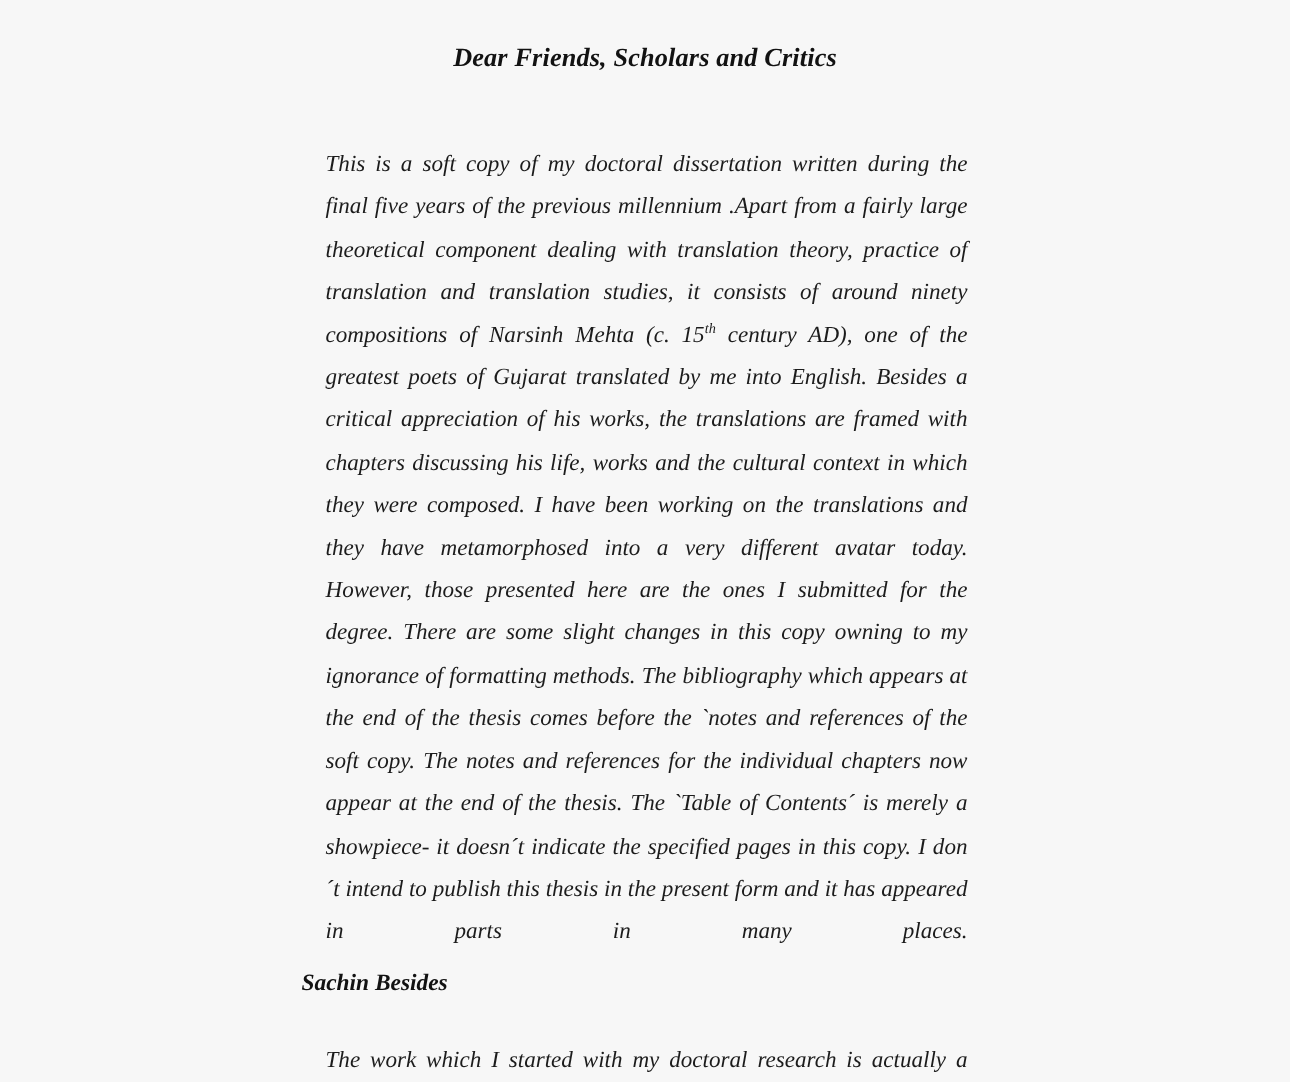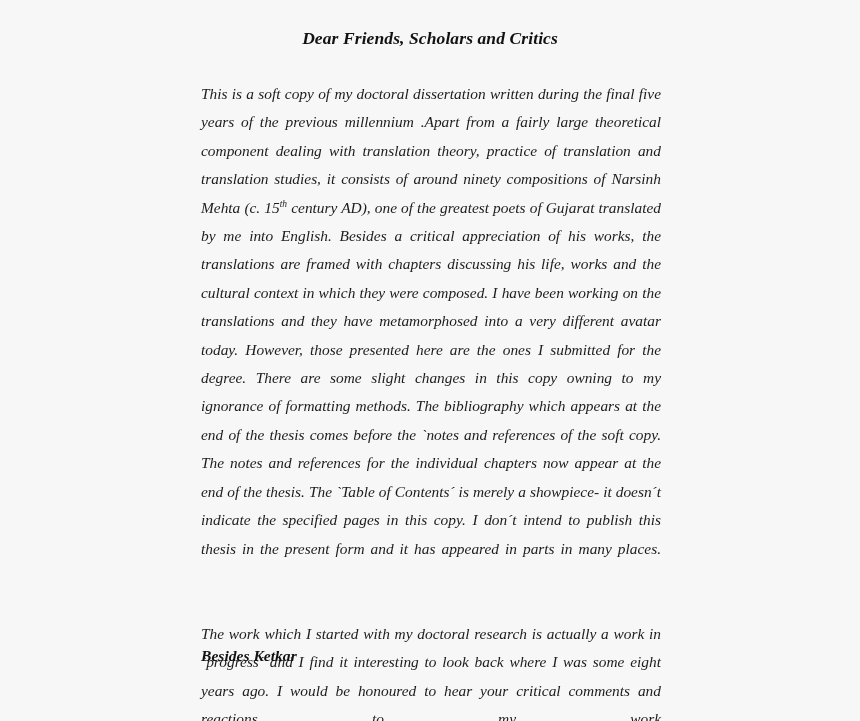--- a/index.html
+++ b/index.html
@@ -42,21 +42,21 @@
     width: 460px;
   }
 
   .para {
     font-style: italic;
     font-size: 15.4px;
     line-height: 28.4px;
     text-align: justify;
     text-justify: inter-word;
     color: #1c1c1c;
-    margin: 0;
+    margin: 16px;
   }
 
   .para + .para {
     margin-top: 28.4px;
   }
 
   
   .para::after {
     content: "";
     display: inline-block;
@@ -93,16 +93,16 @@
 
   <div class="body-block">
 
     <p class="para"><span>This is a soft copy of my doctoral dissertation written during the final five years of the previous millennium .Apart from a fairly large theoretical component dealing with translation theory, practice of translation and translation studies, it consists of around ninety compositions of Narsinh Mehta (c. 15</span><sup class="ord">th</sup><span> century AD), one of the greatest poets of Gujarat translated by me into English. Besides a critical appreciation of his works, the translations are framed with chapters discussing his life, works and the cultural context in which they were composed. I have been working on the translations and they have metamorphosed into a very different avatar today. However, those presented here are the ones I submitted for the degree. There are some slight changes in this copy owning to my ignorance of formatting methods. The bibliography which appears at the end of the thesis comes before the `notes and references of the soft copy. The notes and references for the individual chapters now appear at the end of the thesis. The `Table of Contents´ is merely a showpiece- it doesn´t indicate the specified pages in this copy. I don´t intend to publish this thesis in the present form and it has appeared in parts in many places.</span></p>
 
     <p class="para"><span>The work which I started with my doctoral research is actually a work in `progress´ and I find it interesting to look back where I was some eight years ago. I would be honoured to hear your critical comments and reactions to my work</span></p>
 
   </div>
 
   <div class="signature">
-    <div class="sig-line">Besides Ketkar</div>
+    <div class="sig-line">Sachin Besides</div>
   </div>
 
 </div>
 
 </body></html>

